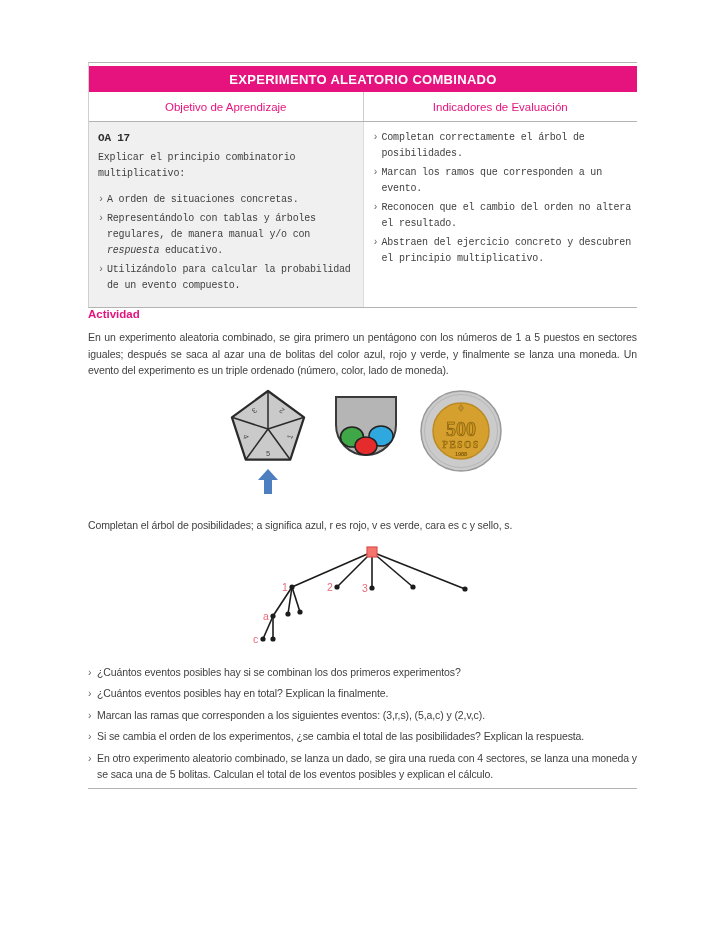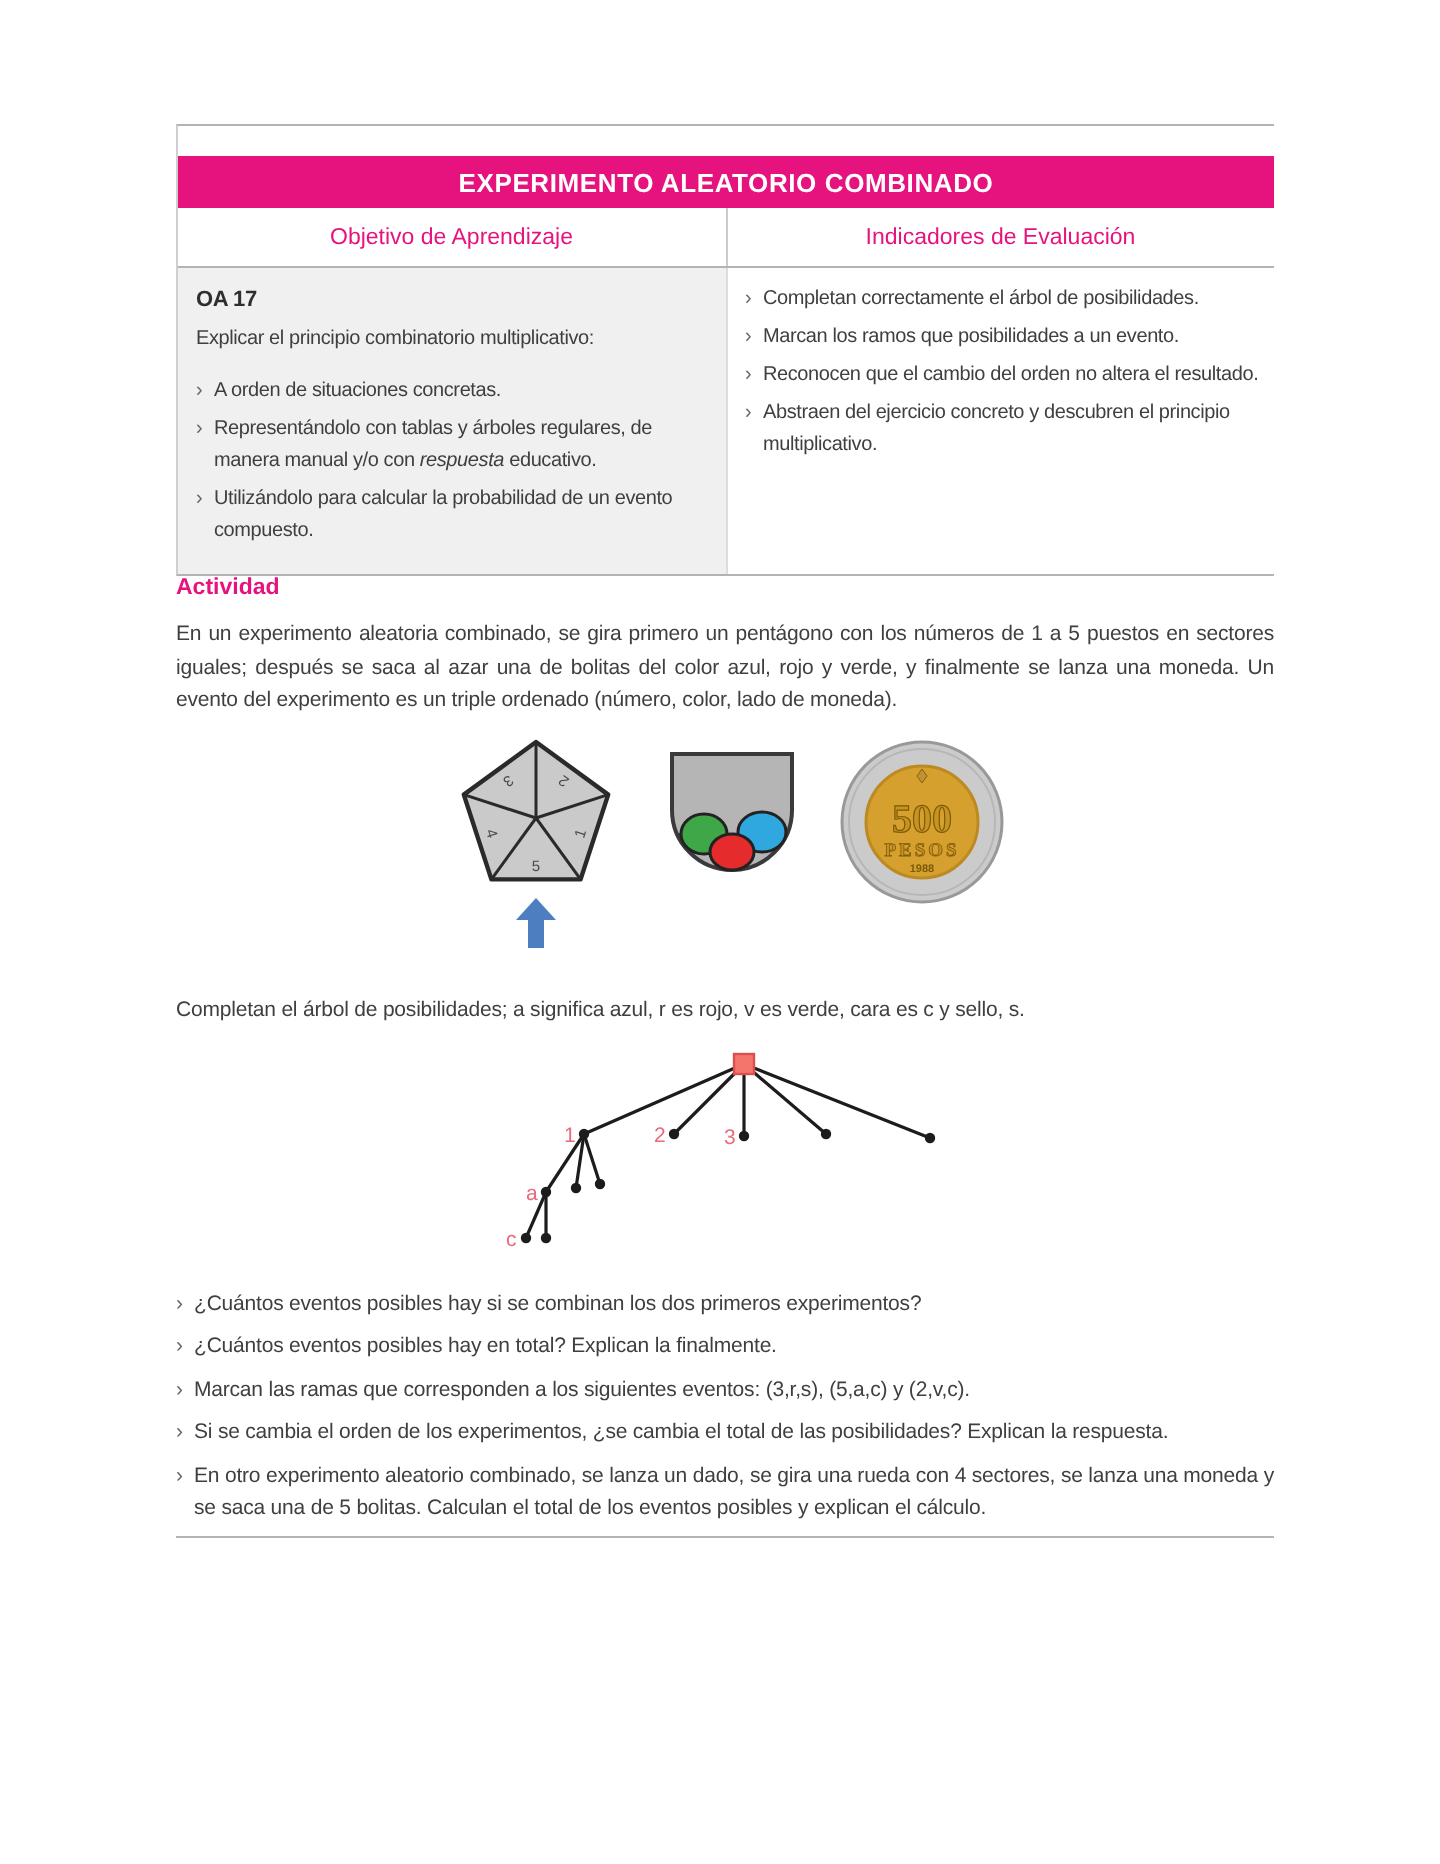--- a/index.html
+++ b/index.html
@@ -1,28 +1,28 @@
 <!DOCTYPE html>
 <html style="--magenta: #e6137e; --line_gray: #b3b3b3; --cell_bg: #f0f0f0; --text: #3f3f3f; --heading_text: #2e2e2e; --tree_label: #e96a7a; --tree_root_fill: #f4756c; --tree_root_stroke: #dd4f4f; --arrow_blue: #4d7fc0; --pentagon_fill: #cacaca; --shape_stroke: #2a2a2a; --bag_fill: #b5b5b5; --coin_ring: #cbcbcb; --coin_gold: #d5a02d; --coin_text: #c8941f;"><head>
 <meta charset="utf-8">
 <style>
   html,body{margin:0;padding:0;background:#ffffff;}
   .page{position:relative;width:720px;height:932px;background:#ffffff;font-family:"Liberation Sans",sans-serif;color:var(--text);overflow:hidden;}
   .content{position:absolute;left:88px;top:62px;width:549px;}
 
   
-  .table-block{border-top:1px solid var(--line_gray);border-left:1px solid #cfcfcf;border-bottom:1px solid var(--line_gray);padding-top:15px;}
+  .table-block{border-top:1px solid var(--line_gray);border-left:1px solid #cfcfcf;border-bottom:1px solid var(--line_gray);padding-top:3px;}
   .title-bar{height:26px;background:var(--magenta);display:flex;align-items:center;justify-content:center;}
   .title-bar span{color:#ffffff;font-weight:bold;font-size:13px;letter-spacing:.3px;}
   .cols-header{display:flex;height:29px;border-bottom:1px solid var(--line_gray);justify-content:flex-end;}
   .col-h{display:flex;align-items:center;justify-content:center;color:var(--magenta);font-size:11.5px;}
   .col-h.left{width:275px;border-right:1px solid #cccccc;box-sizing:border-box;}
   .col-h.right{width:274px;}
   .cols-body{display:flex;}
-  .cell{box-sizing:border-box;font-size:10px;line-height:16px;letter-spacing:-0.2px;}
+  .cell{box-sizing:border-box;font-size:10px;line-height:16px;letter-spacing:-0.2px;font-family:Liberation Mono, monospace;}
   .cell.left{width:275px;background:var(--cell_bg);padding:8px 10px 10px 9px;border-right:1px solid #dddddd;}
   .cell.right{width:274px;background:#ffffff;padding:8px 6px 10px 9px;}
   .oa-code{font-weight:bold;color:var(--heading_text);font-size:11px;margin-bottom:4px;}
   .oa-intro{margin-bottom:10px;}
 
   .bullet{display:flex;margin-bottom:3px;}
   .bullet .marker{flex:0 0 9px;color:#666;}
   .bullet .btxt{flex:1;}
 
   
@@ -97,21 +97,21 @@
             </div>
         </div>
         <div class="cell right">
           <div>
               <div class="bullet">
                 <span class="marker">›</span>
                 <span class="btxt">Completan correctamente el árbol de posibilidades.</span>
               </div>
               <div class="bullet">
                 <span class="marker">›</span>
-                <span class="btxt">Marcan los ramos que posibilidades a un evento.</span>
+                <span class="btxt">Marcan los ramos que corresponden a un evento.</span>
               </div>
               <div class="bullet">
                 <span class="marker">›</span>
                 <span class="btxt">Reconocen que el cambio del orden no altera el resultado.</span>
               </div>
               <div class="bullet">
                 <span class="marker">›</span>
                 <span class="btxt">Abstraen del ejercicio concreto y descubren el principio multiplicativo.</span>
               </div>
             </div>

